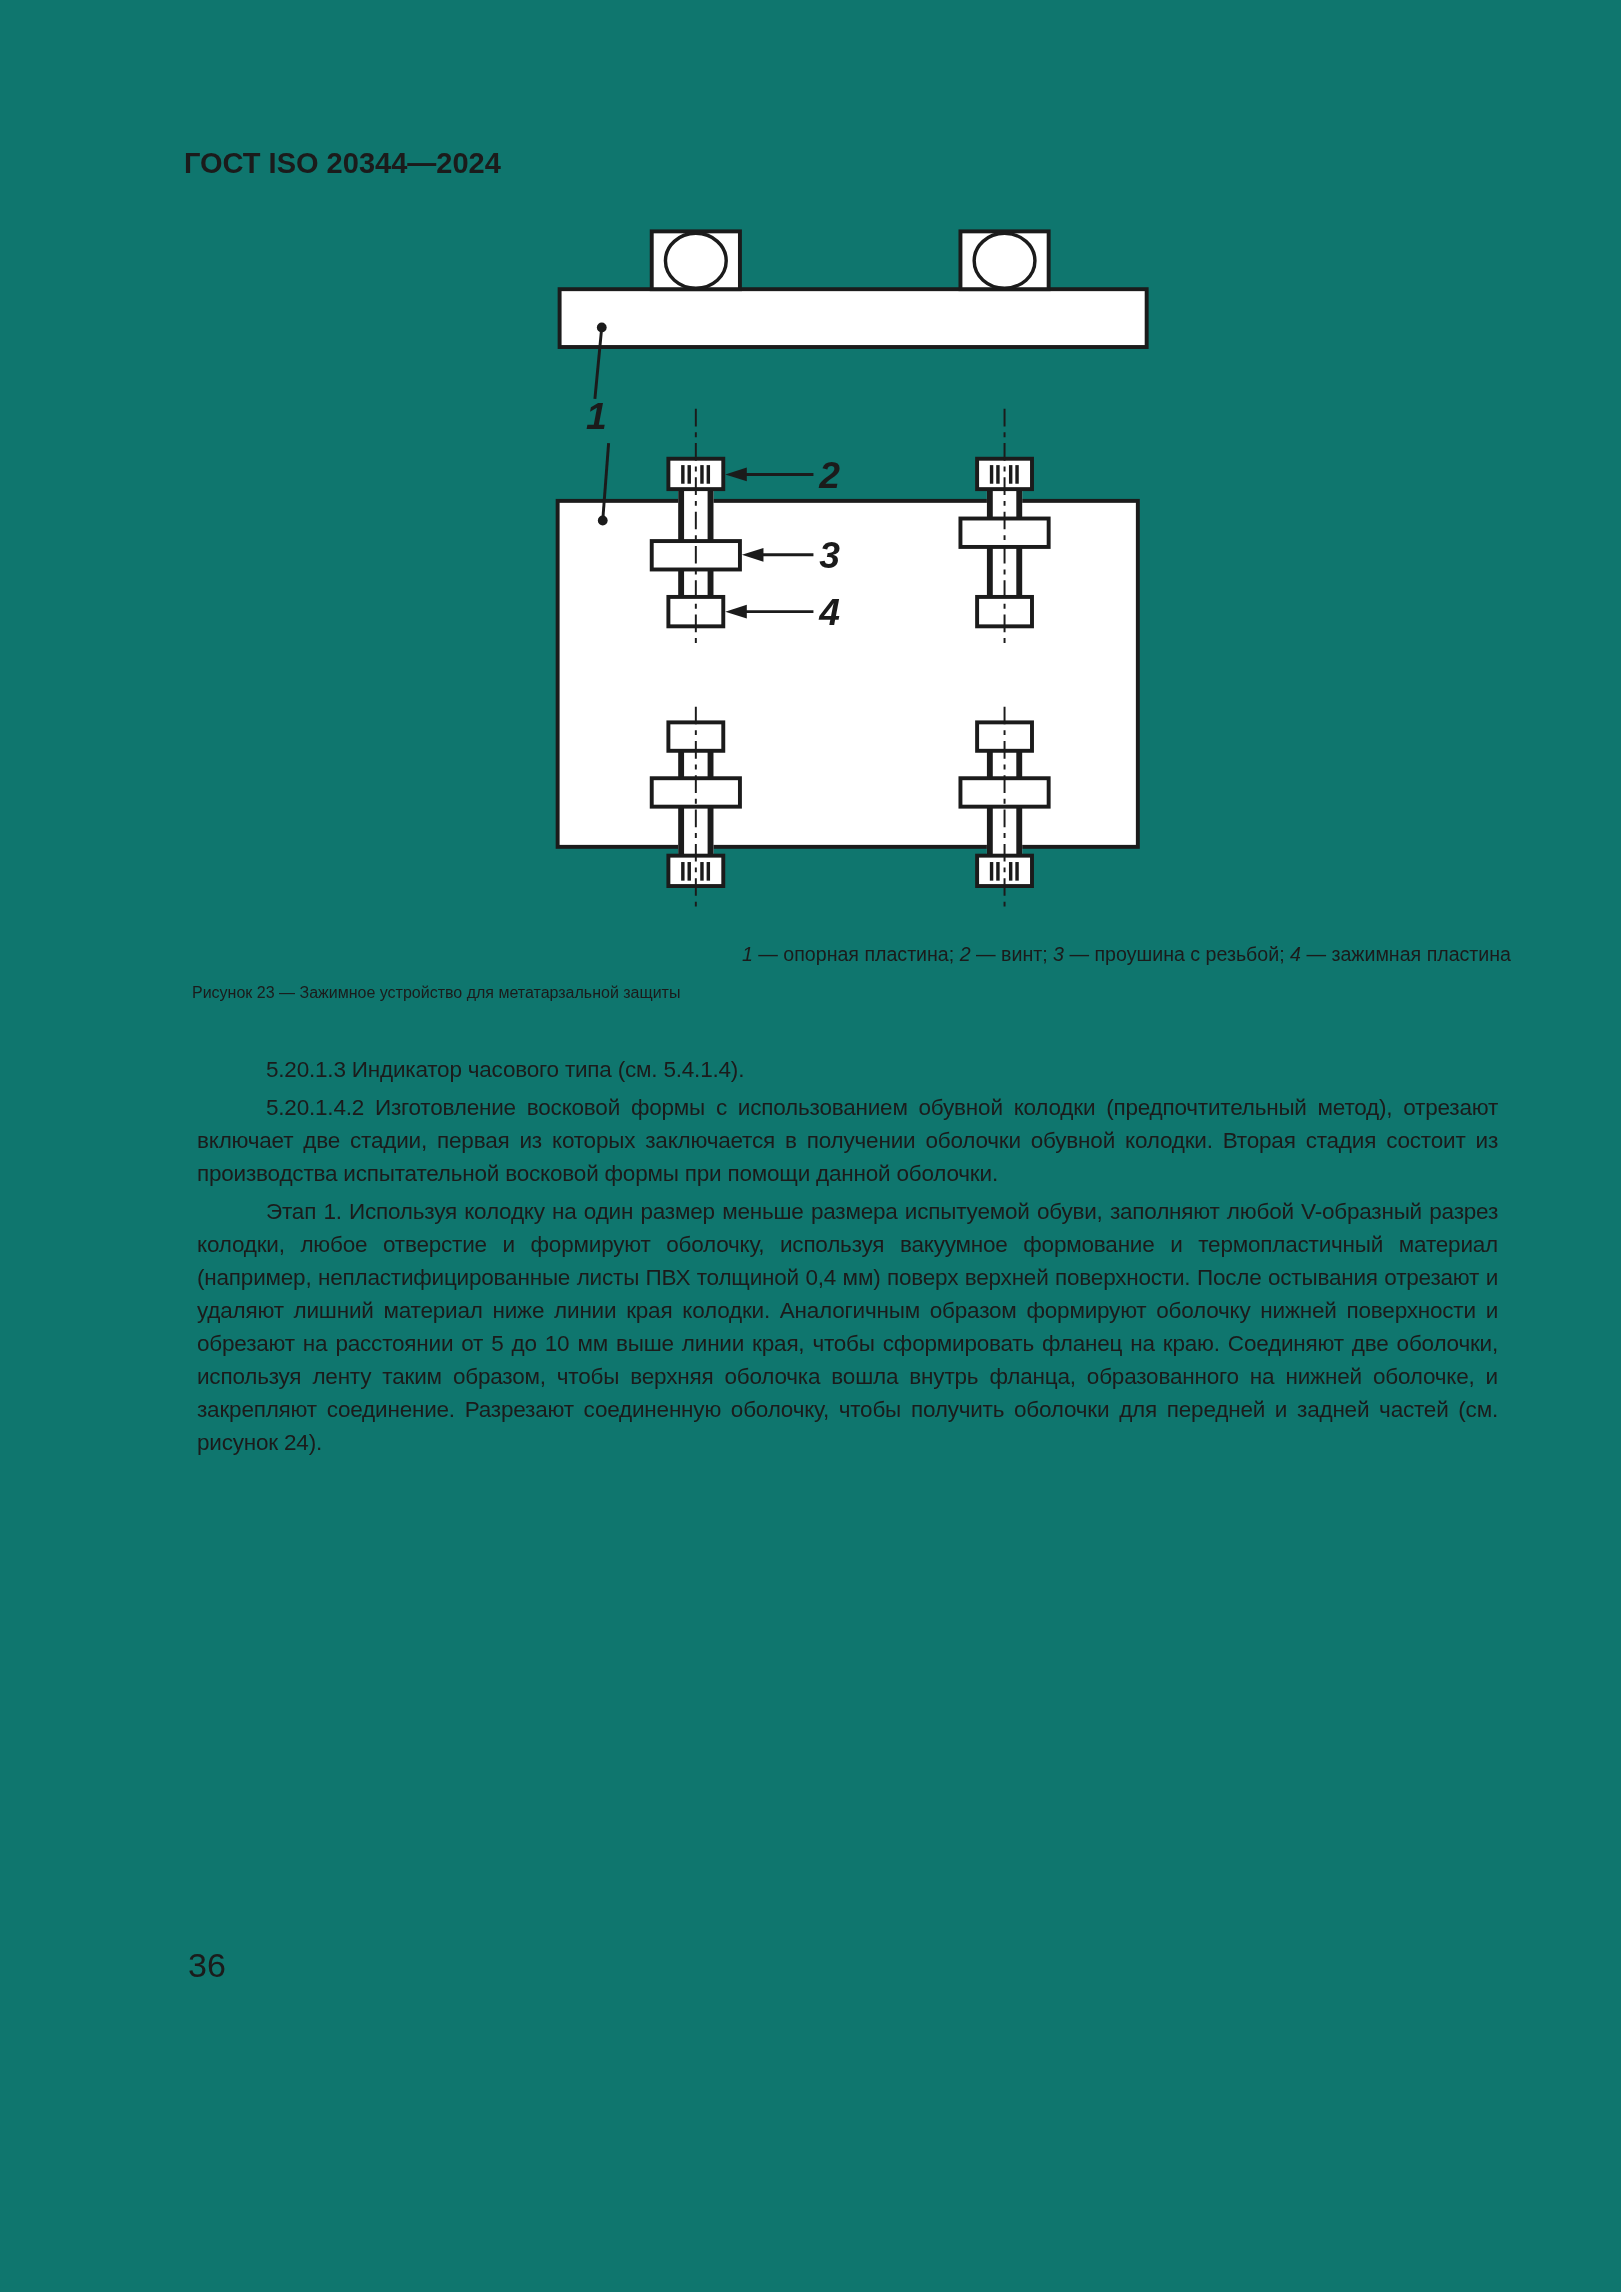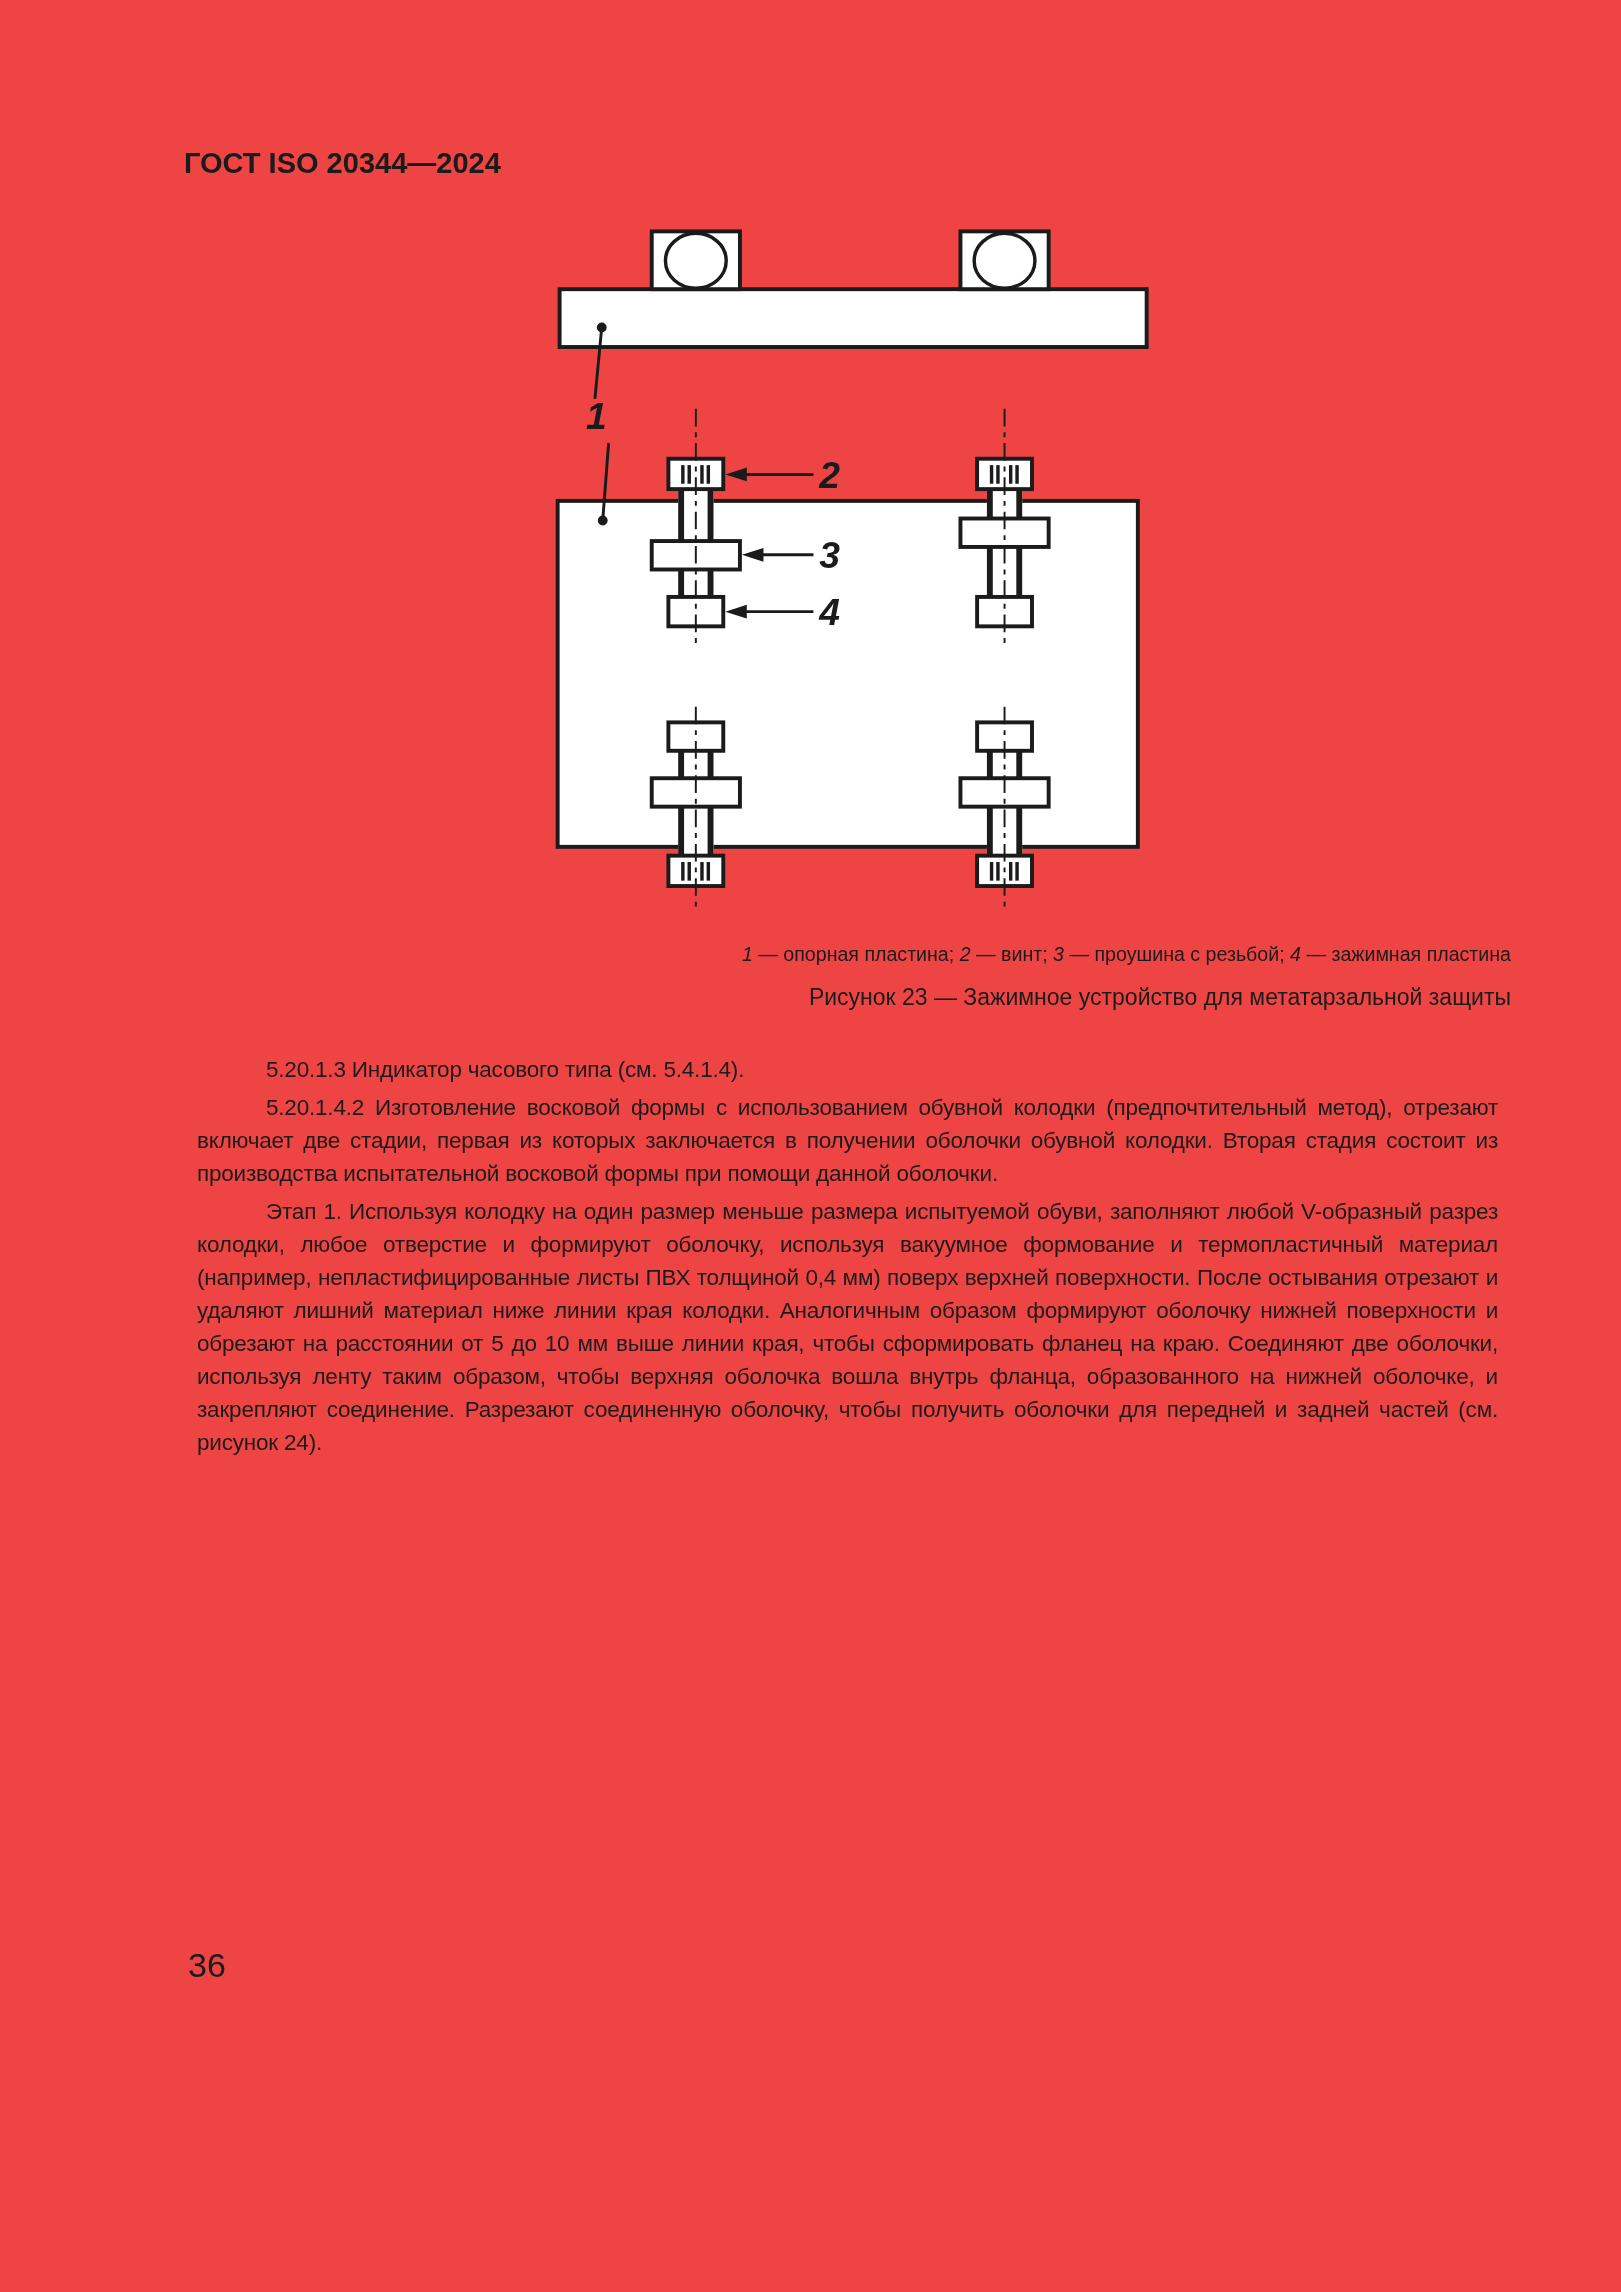--- a/index.html
+++ b/index.html
@@ -1,33 +1,33 @@
 <!DOCTYPE html>
 <html lang="ru"><head>
 <meta charset="utf-8">
 <style>
   html,body{margin:0;padding:0;background:#e8e8e8;}
   .page{
-    position:relative;width:1621px;height:2293px;background:#ef4444;
+    position:relative;width:1621px;height:2293px;background:#0f766e;
     font-family:"Liberation Sans", sans-serif;color:#1b1b1b;overflow:hidden;
     margin:0 auto;
   }
   .hdr{
     position:absolute;left:184px;top:147px;
     font-size:29px;font-weight:bold;letter-spacing:0;white-space:nowrap;
   }
   .fig-svg{position:absolute;left:0;top:0;}
   .legend{
     position:absolute;left:192px;top:943px;width:1319px;
     font-size:19.6px;text-align:right;white-space:nowrap;
   }
   .legend .num{font-style:italic;}
   .caption{
     position:absolute;left:192px;top:984px;width:1319px;
-    font-size:23px;text-align:right;white-space:nowrap;
+    font-size:16px;text-align:left;white-space:nowrap;
   }
   .bodytext{
     position:absolute;left:192px;top:1048px;width:1311px;
     font-size:22.5px;line-height:33px;text-align:justify;letter-spacing:-0.2px;
   }
   .bodytext p{margin:5px;text-indent:69px;}
   .pageno{position:absolute;left:188px;top:1946px;font-size:34px;}
   
   .ln{stroke:#1b1b1b;fill:none;}
   .box{stroke:#1b1b1b;fill:#ffffff;}

